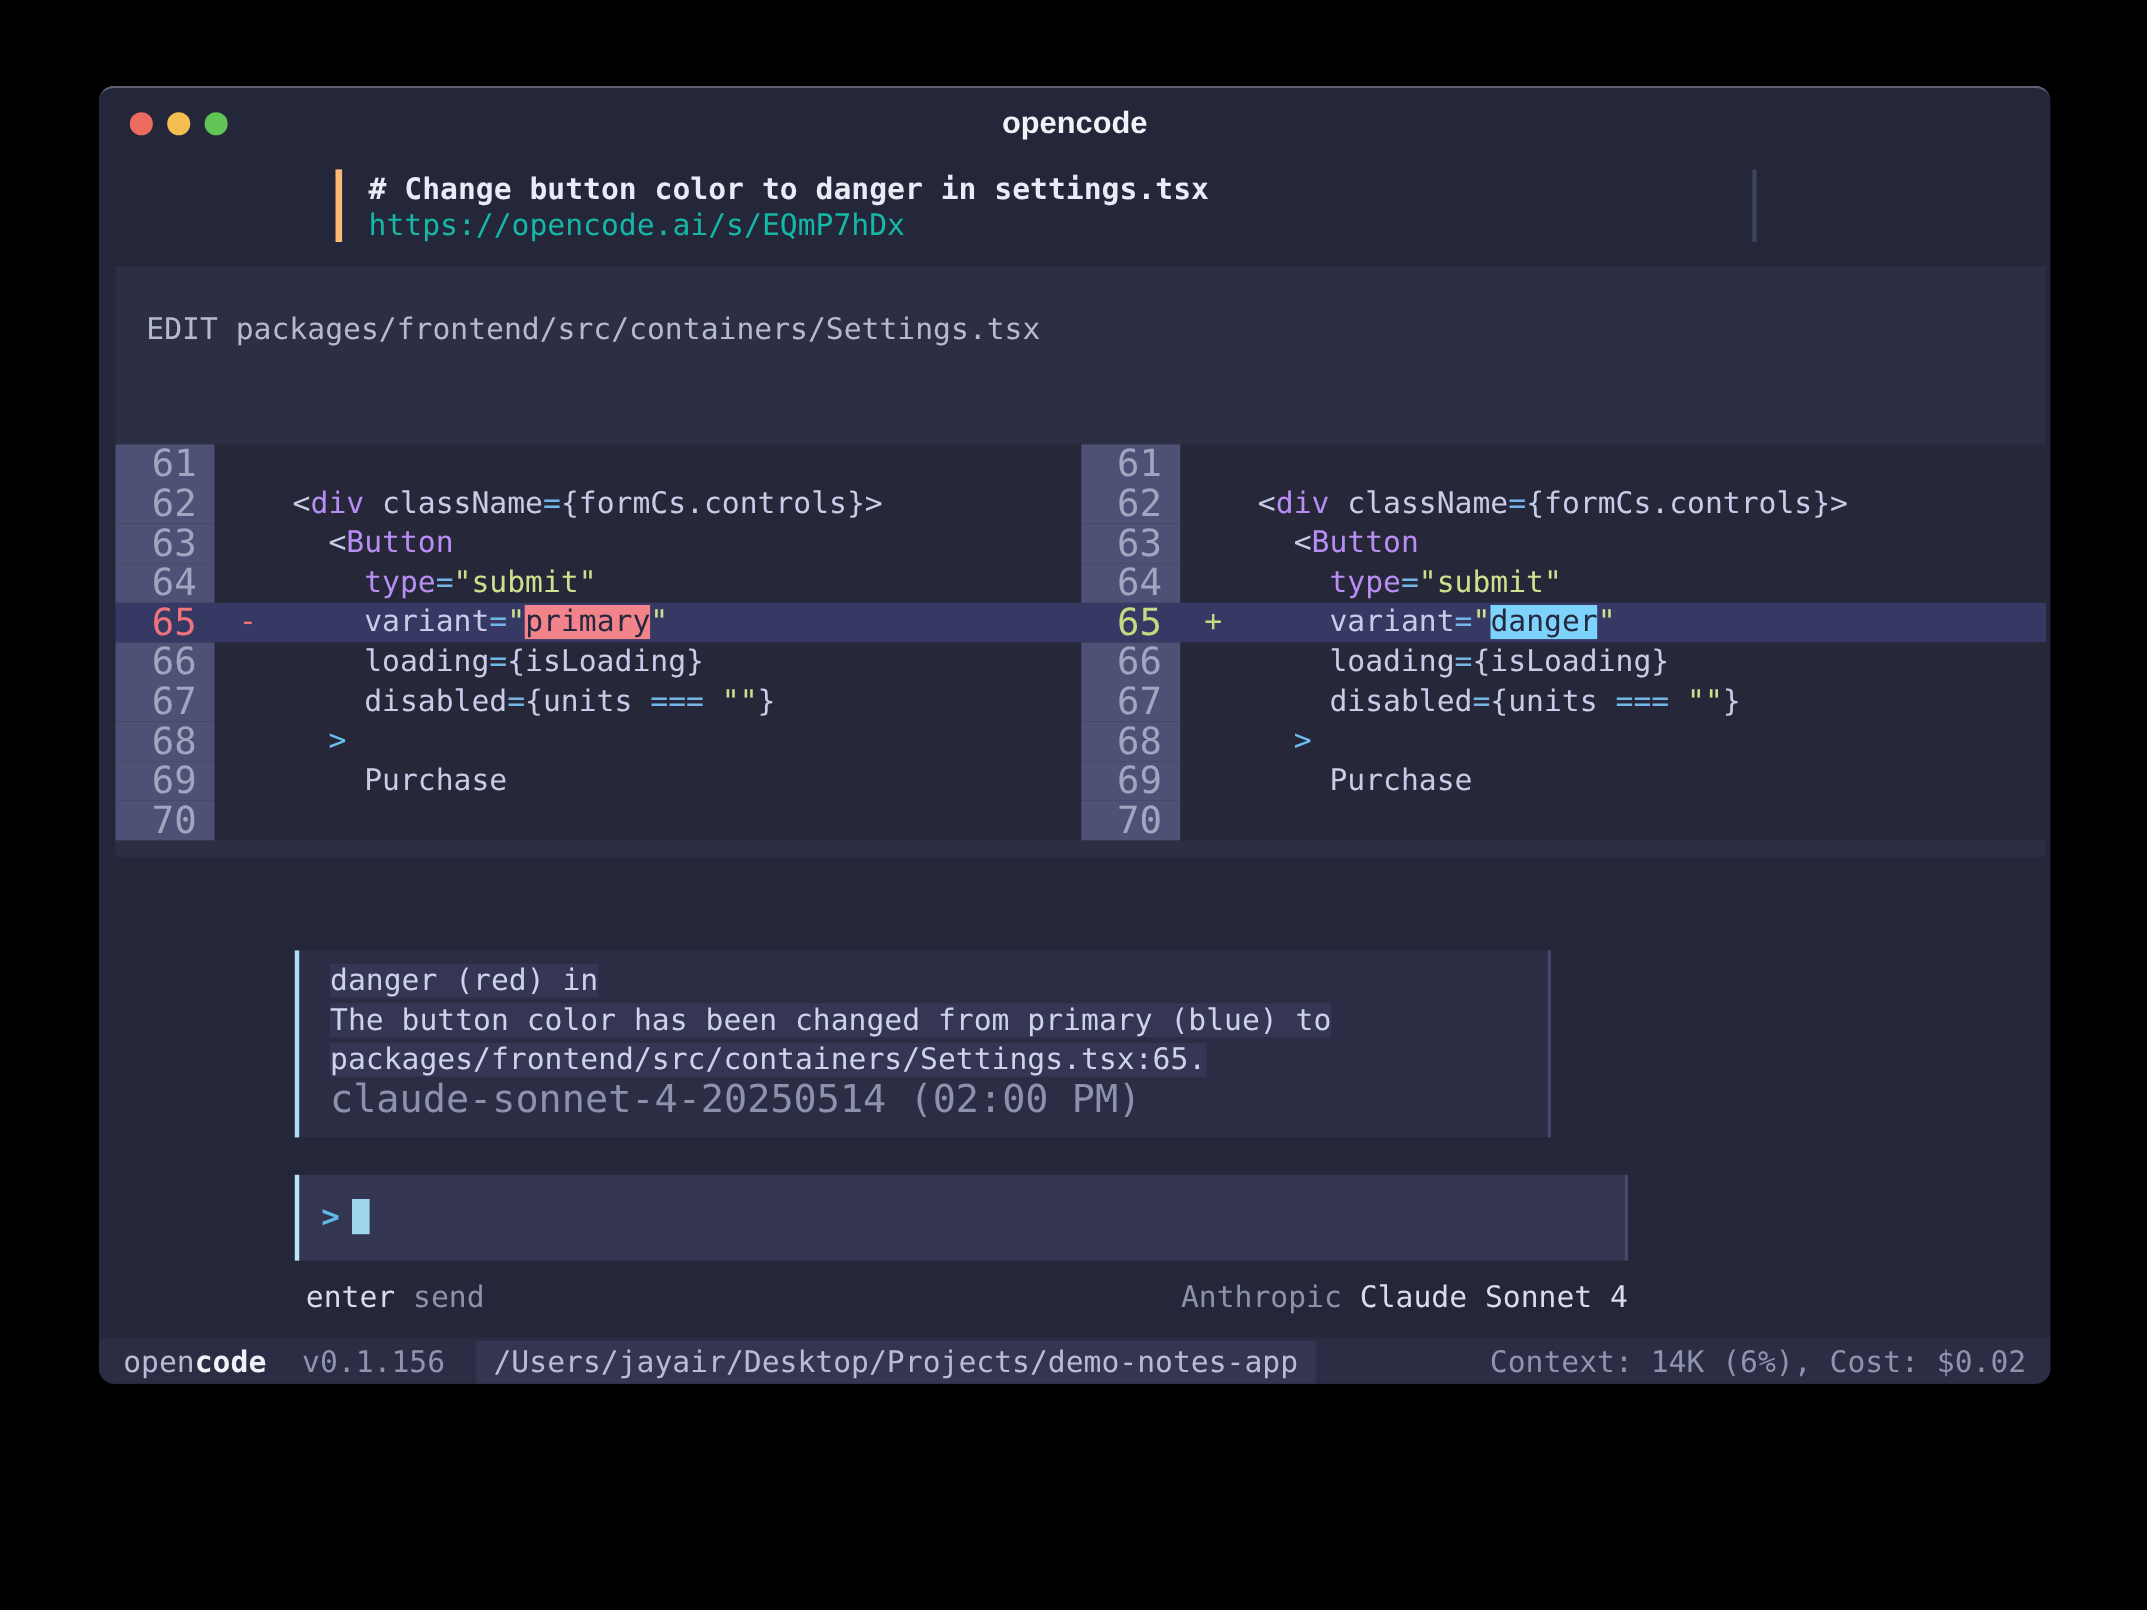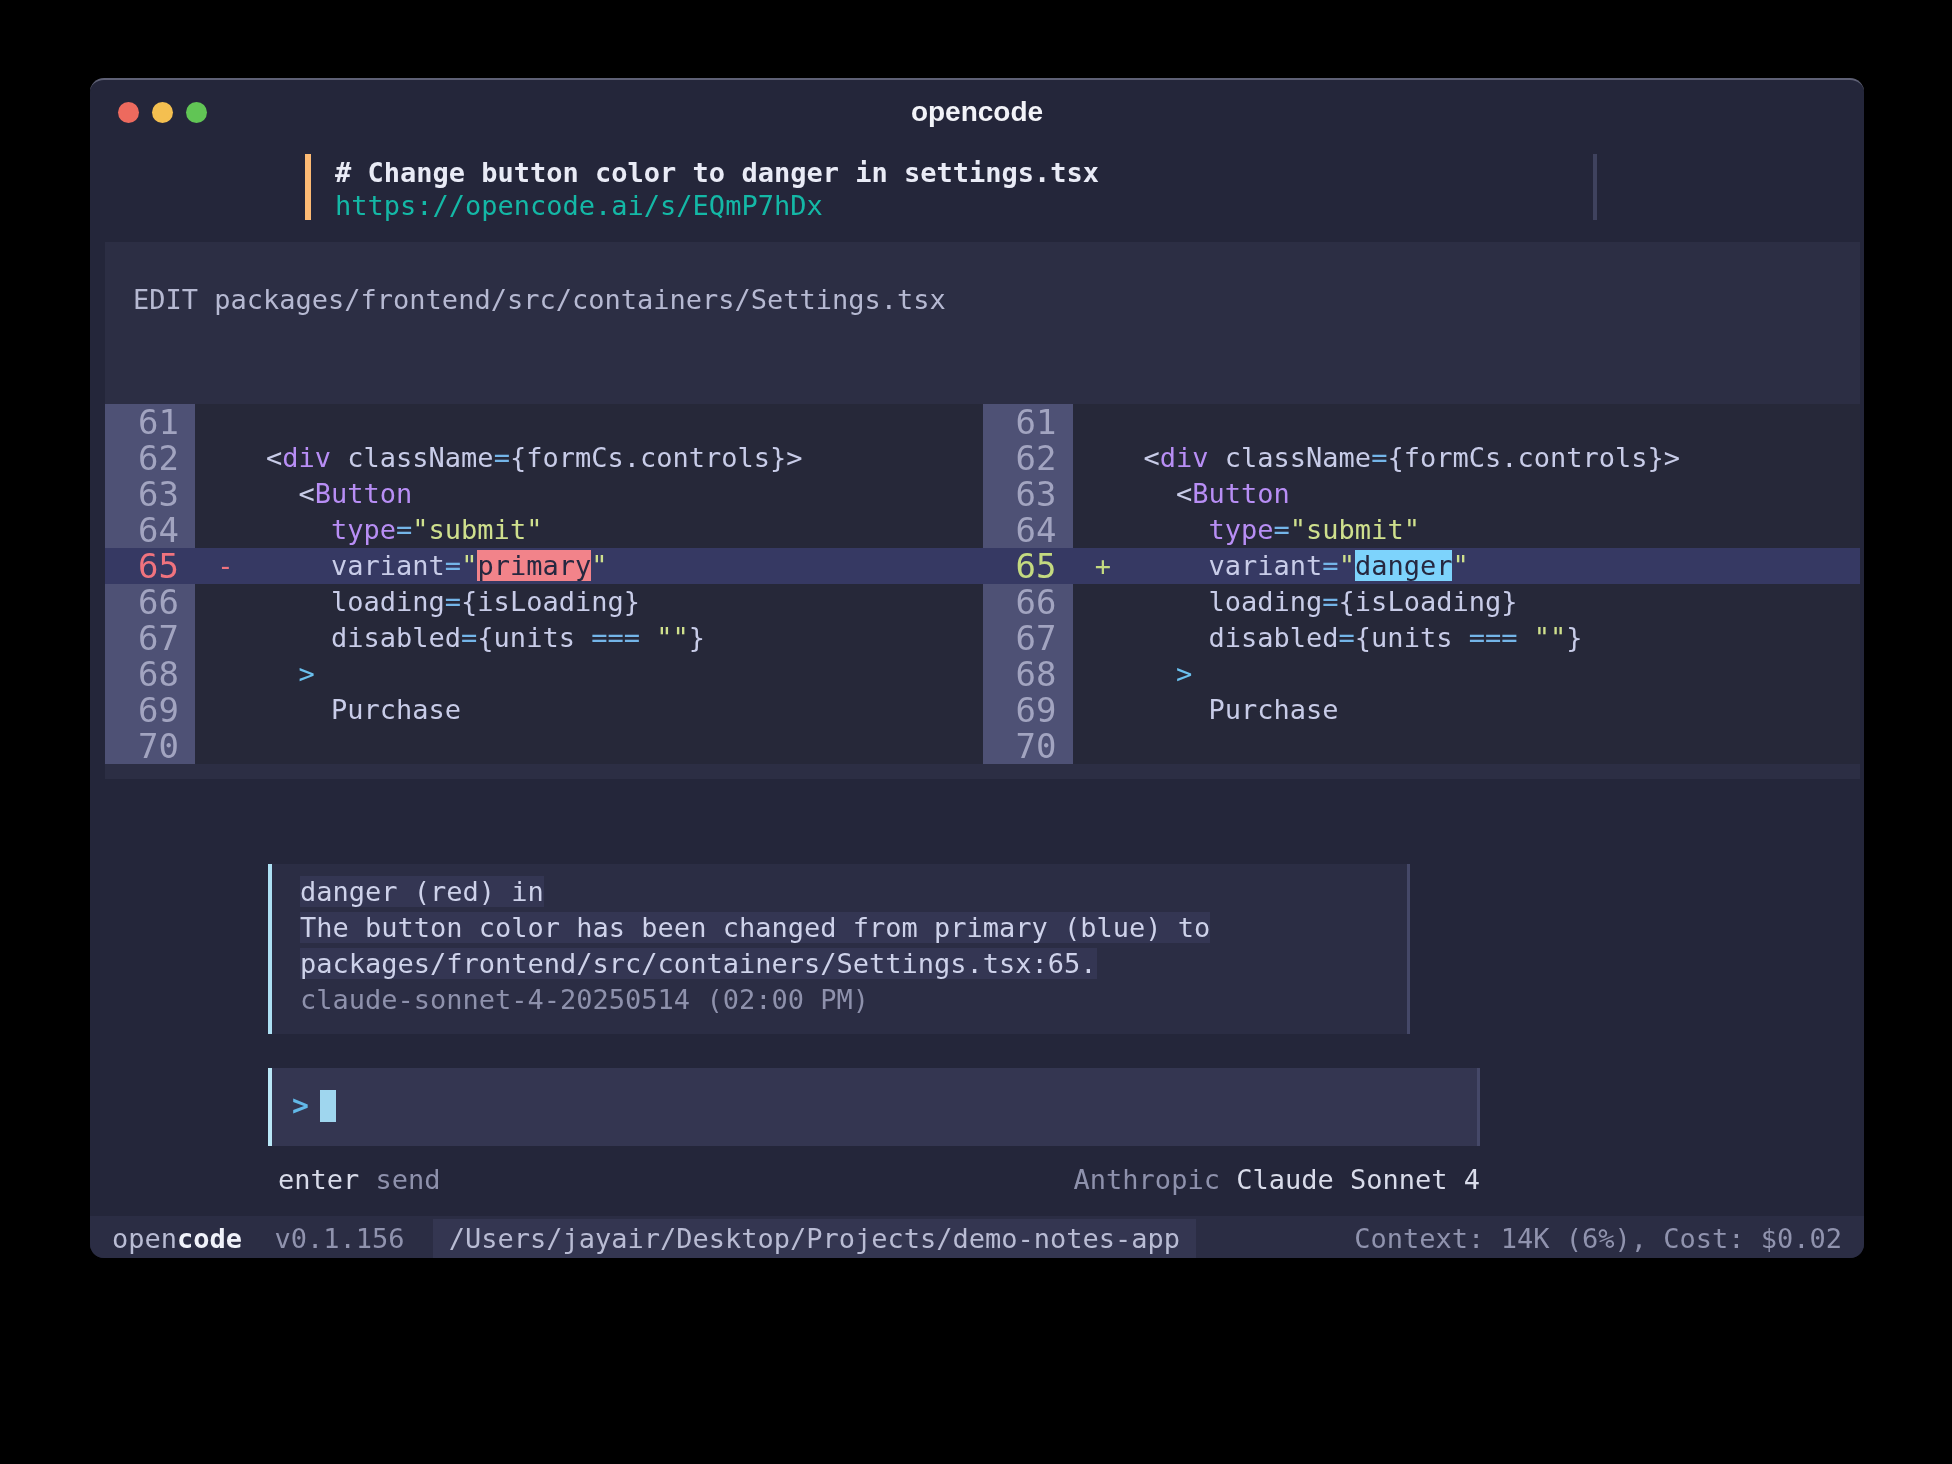--- a/index.html
+++ b/index.html
@@ -35,21 +35,21 @@
   .cline{margin:0;padding:0 0 0 6px;font:27px/36px "DejaVu Sans Mono",monospace;white-space:pre;}
   .c-pl{color:#c8cce8}.c-tag{color:#b88ef5}.c-op{color:#74b5e8}.c-str{color:#cfe08d}
   .c-cyn{color:#6ac0ee}.c-mdel{color:#f0737e}.c-madd{color:#c4da80}
   .c-wdel{background:#f2838a;color:#262840}.c-wadd{background:#7dd3fc;color:#262840}
   
   .msg{position:absolute;left:178px;top:784px;width:1142px;height:170px;background:#2b2d44;
        border-left:4px solid #ade0f3;border-right:3px solid #454868;box-sizing:border-box;
        padding:10px 0 0 28px;}
   .msg-line{display:block;font-size:27px;line-height:36px;}
   .msg-line span{background:#343653;color:#ced2ea;}
-  .msg-meta{font-size:27px;line-height:36px;color:#8e91ac;}
+  .msg-meta{font-size:35px;line-height:36px;color:#8e91ac;}
   
   .inputbox{position:absolute;left:178px;top:988px;width:1212px;height:78px;background:#343651;
             border-left:4px solid #b9e7f7;border-right:3px solid #454868;box-sizing:border-box;}
   .in-prompt{position:absolute;left:20px;top:21px;font-size:28px;font-weight:bold;color:#62b9e8;}
   .cursor{position:absolute;left:48px;top:22px;width:16px;height:32px;background:#9fd6ee;}
   
   .hintrow{position:absolute;left:178px;top:1084px;width:1212px;height:32px;
            display:flex;justify-content:space-between;font-size:27px;color:#8e91ac;text-align:center;}
   .hintrow .lite{color:#d9dcea;}
   .hintrow .left{padding-left:10px;}

